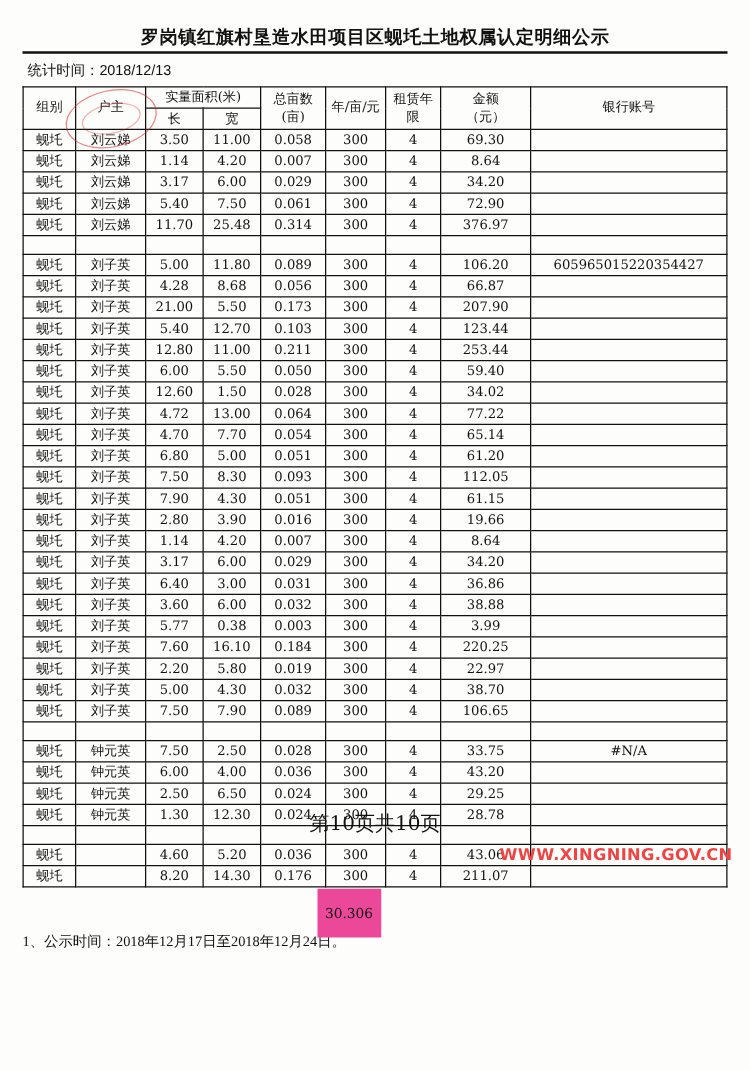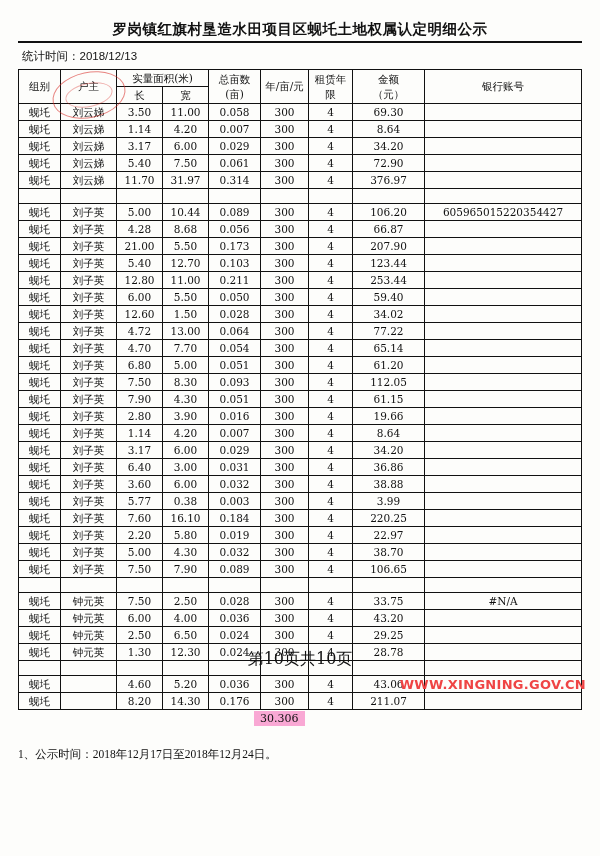--- a/index.html
+++ b/index.html
@@ -68,24 +68,24 @@
   .c-owner{width:56px;}
   .c-len{width:46px;}
   .c-wid{width:46px;}
   .c-mu{width:52px;}
   .c-rate{width:48px;}
   .c-years{width:44px;}
   .c-amt{width:72px;}
   .c-bank{width:auto;}
   .total-box{
     display:inline-block;
-    background:#f9a8d4;
+    background:#ec4899;
     color:#111;
     font-size:11px;
-    padding:1px 6px;
+    padding:13px 6px;
     font-family:"DejaVu Serif","Liberation Serif",serif;
   }
   .total-row-wrap{
     position:relative;
     height:18px;
   }
   .total-pos{
     position:absolute;
     left:236px;
     top:1px;
@@ -221,21 +221,21 @@
           <td>0.061</td>
           <td>300</td>
           <td>4</td>
           <td>72.90</td>
           <td></td>
         </tr>
         <tr>
           <td>蚬圫</td>
           <td>刘云娣</td>
           <td>11.70</td>
-          <td>31.97</td>
+          <td>25.48</td>
           <td>0.314</td>
           <td>300</td>
           <td>4</td>
           <td>376.97</td>
           <td></td>
         </tr>
         <tr class="blank">
           <td></td>
           <td></td>
           <td></td>
@@ -243,21 +243,21 @@
           <td></td>
           <td></td>
           <td></td>
           <td></td>
           <td></td>
         </tr>
         <tr>
           <td>蚬圫</td>
           <td>刘子英</td>
           <td>5.00</td>
-          <td>10.44</td>
+          <td>11.80</td>
           <td>0.089</td>
           <td>300</td>
           <td>4</td>
           <td>106.20</td>
           <td>605965015220354427</td>
         </tr>
         <tr>
           <td>蚬圫</td>
           <td>刘子英</td>
           <td>4.28</td>

